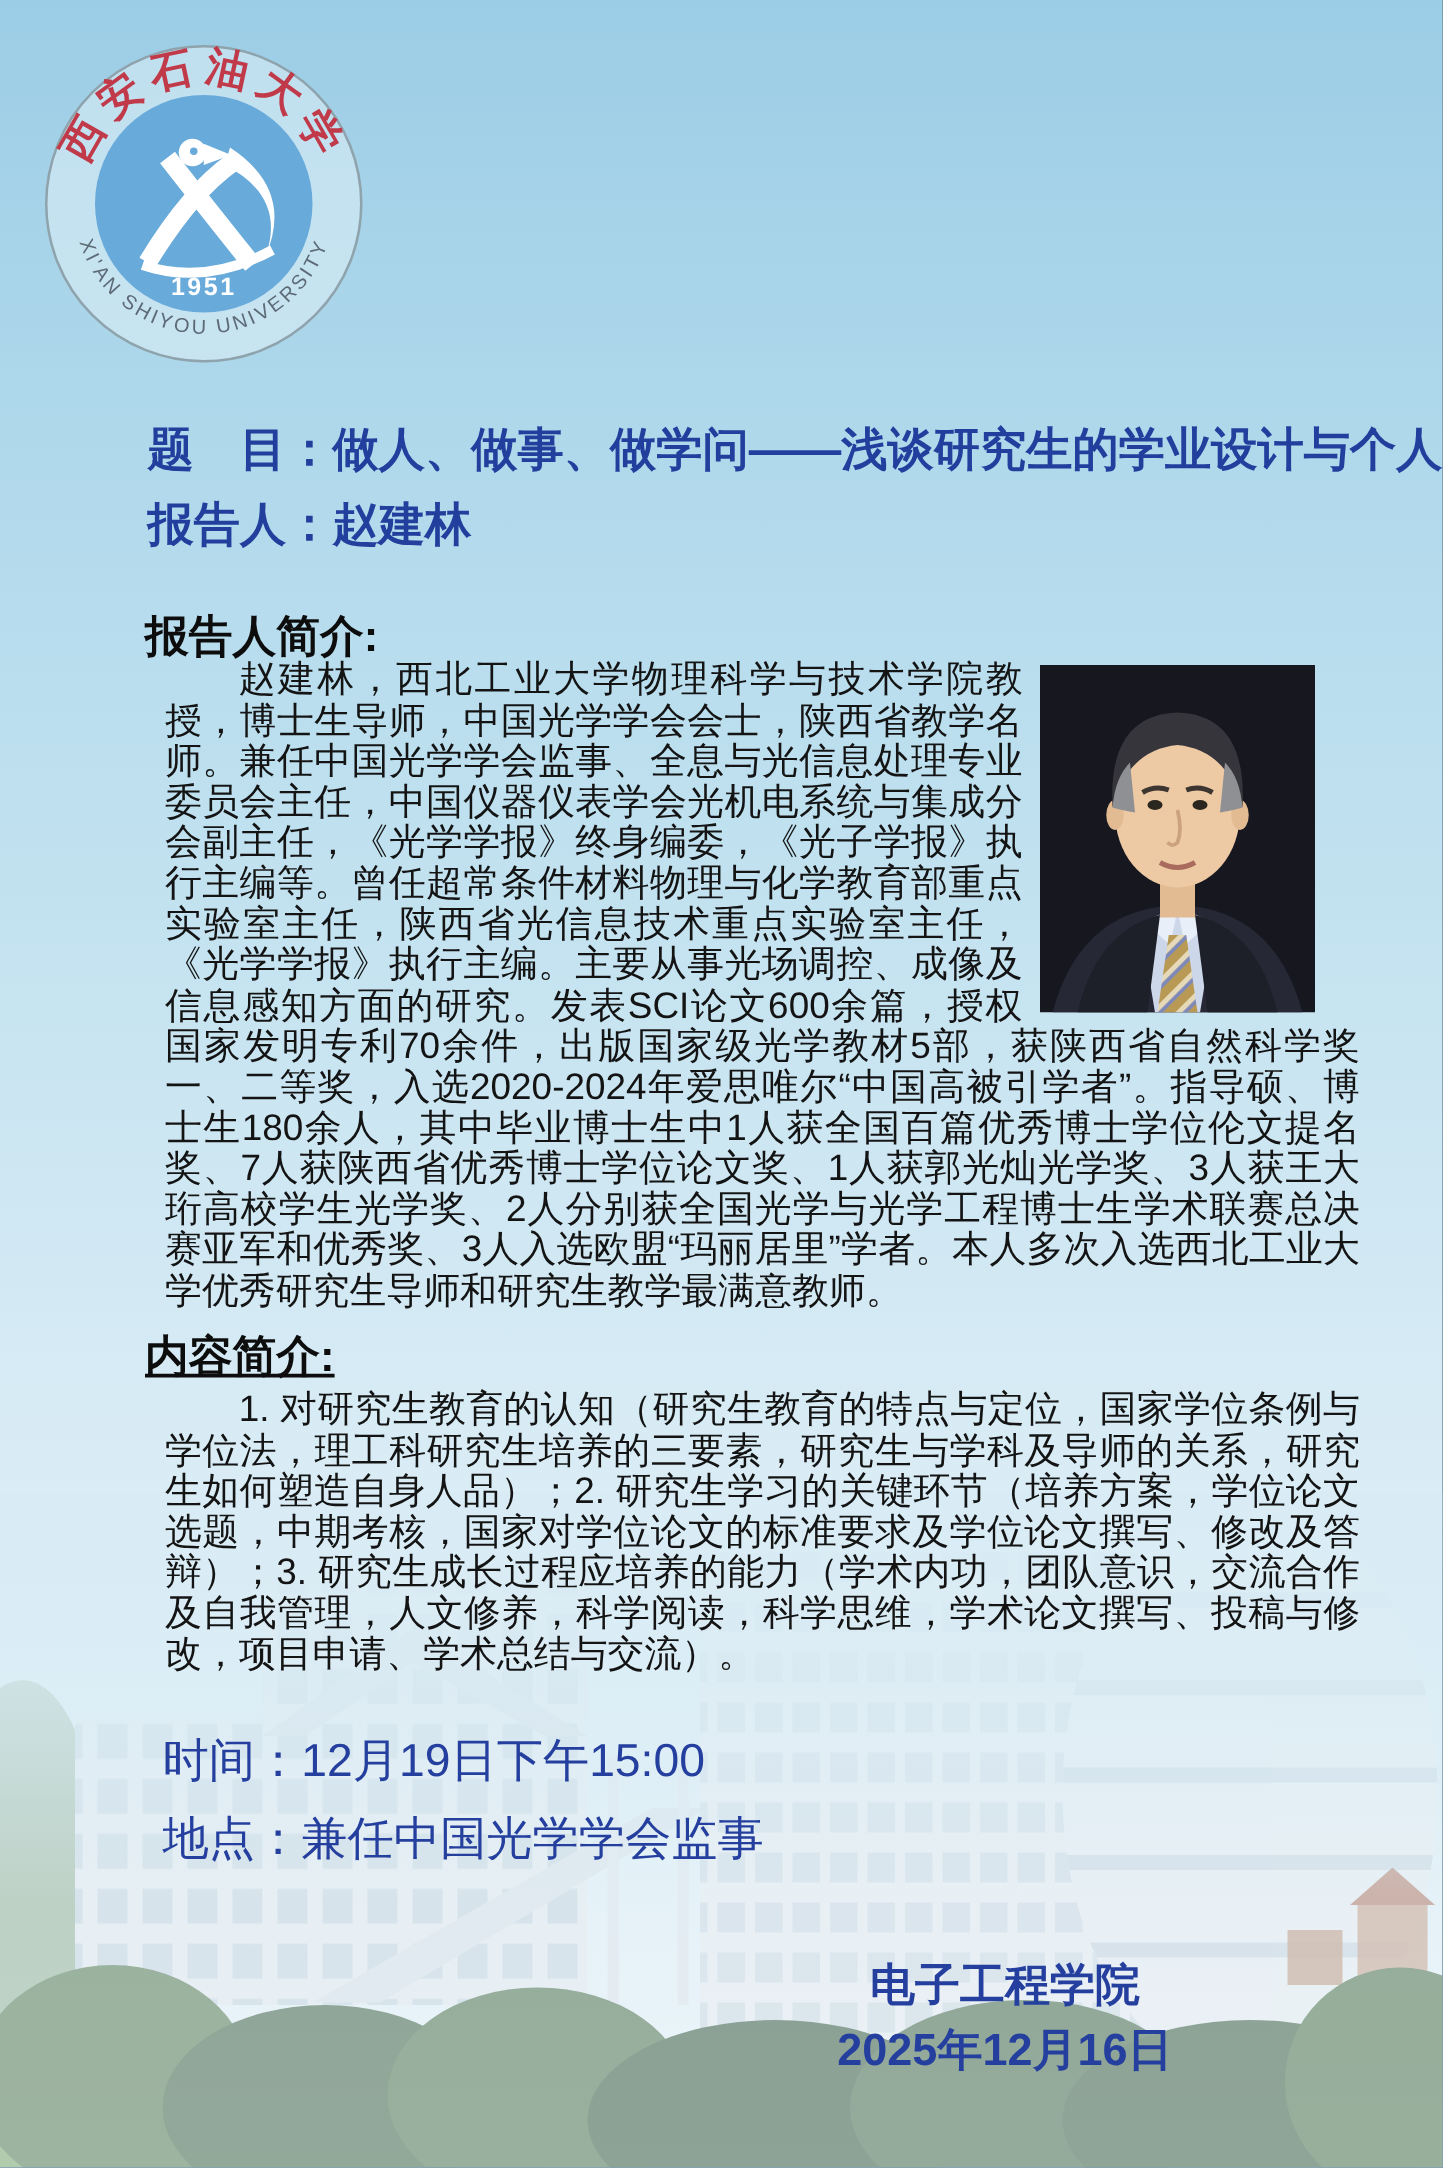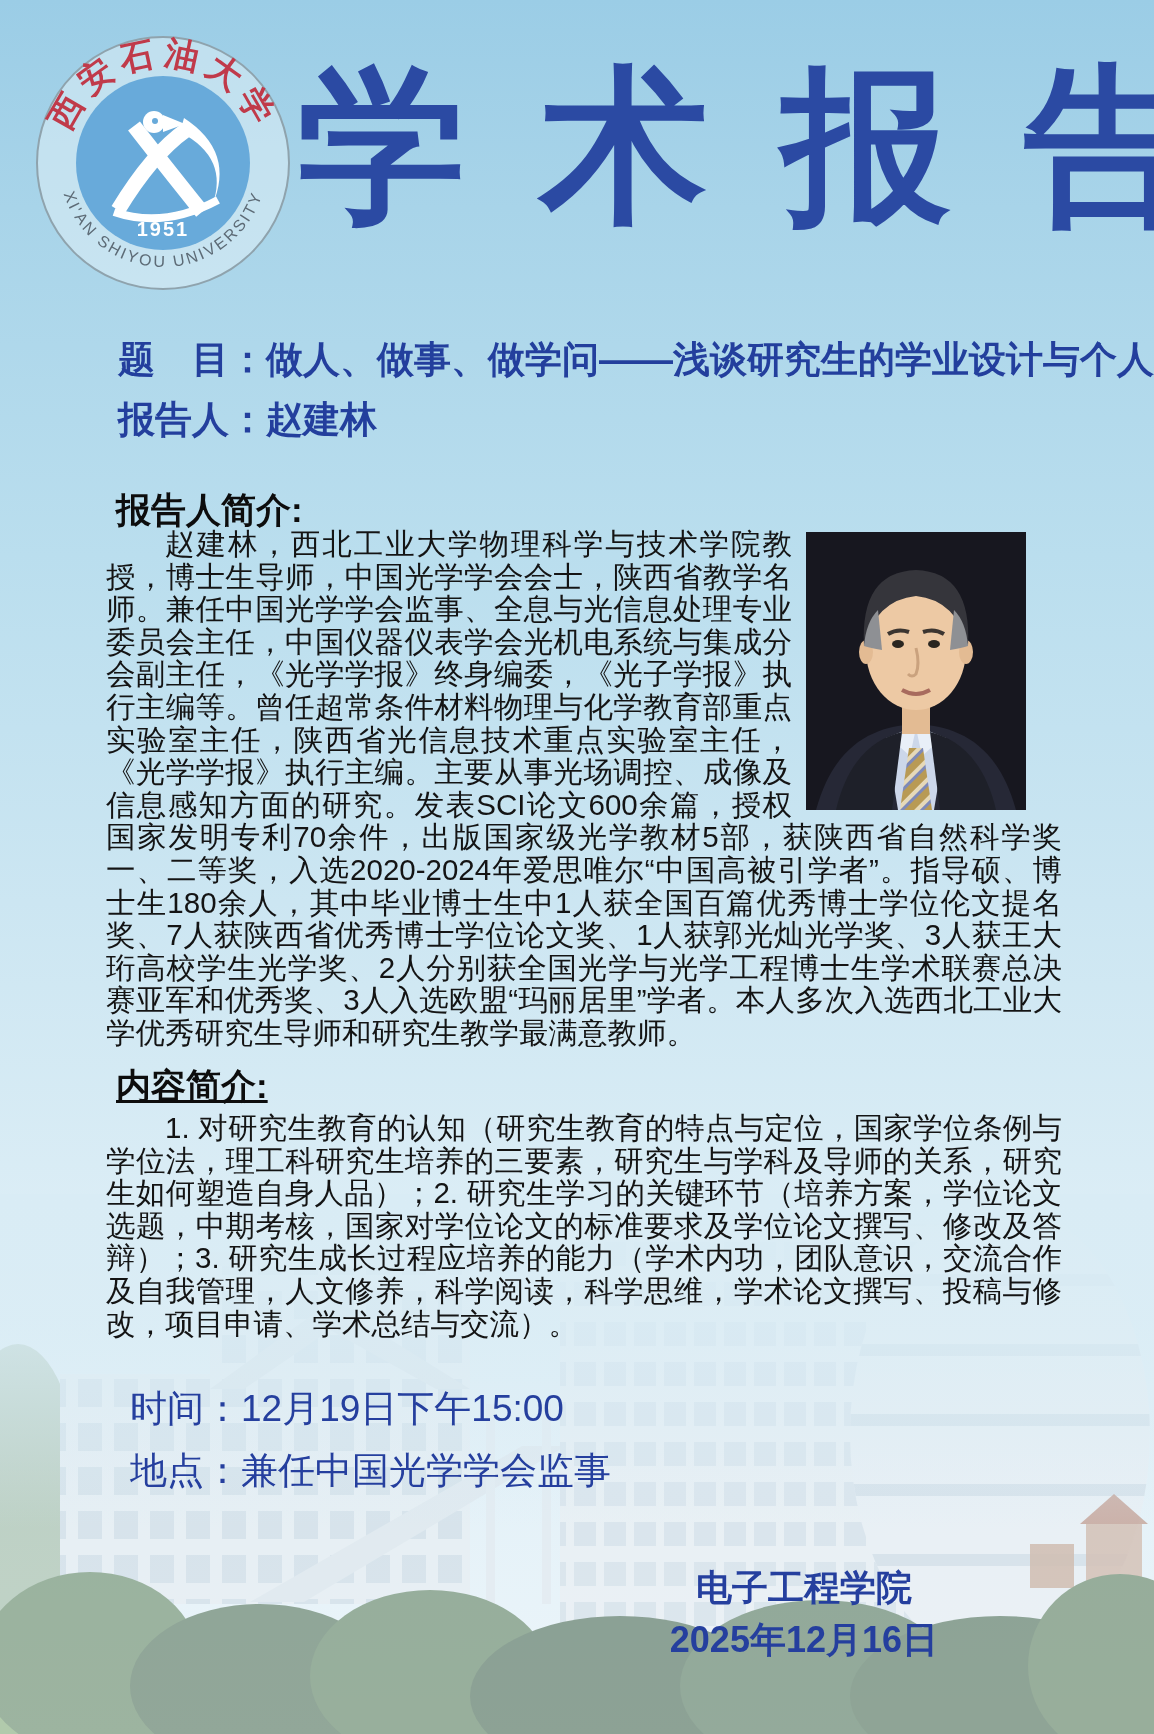--- a/index.html
+++ b/index.html
@@ -34,21 +34,21 @@
   .meta{position:absolute;left:118px;top:330px;z-index:2;
     color:#233f9d;font-weight:bold;font-size:37px;}
   .meta-line{height:60px;line-height:60px;white-space:nowrap;}
   
   .sec-heading{position:absolute;left:116px;z-index:2;margin:0;
     color:#0d0d0d;font-weight:bold;font-size:35px;line-height:40px;}
   .bio-heading{top:478px;margin-top:12px;}
   .content-heading{top:1066px;text-decoration:underline;}
   
   .body-par{
-    position:absolute;left:106px;width:956px;z-index:2;
+    position:absolute;left:132px;width:956px;z-index:2;
     font-size:29.5px;line-height:32.6px;color:#141414;
     text-align:justify;text-indent:2em;
   }
   .bio-par{top:528px;}
   .content-par{top:1112px;}
   .photo-float{float:right;width:220px;height:278px;margin:4px 36px 10px 14px;}
   .photo-float svg{display:block;width:220px;height:278px;}
   
   .event{position:absolute;left:130px;top:1378px;z-index:2;
     color:#253f9e;font-weight:normal;font-size:37px;}
@@ -140,21 +140,20 @@
       <text font-size="20" font-weight="bold" fill="#ffffff" text-anchor="middle" x="129" y="202" letter-spacing="2">1951</text>
       <text font-size="34" font-weight="bold" fill="#c03a4a" letter-spacing="7" font-family="Liberation Serif, DejaVu Serif, serif">
         <textPath href="#arcTop" startOffset="50%" text-anchor="middle">西安石油大学</textPath>
       </text>
       <text font-size="16" fill="#5d6b76" letter-spacing="2.5">
         <textPath href="#arcBot" startOffset="50%" text-anchor="middle">XI'AN  SHIYOU  UNIVERSITY</textPath>
       </text>
     </svg>
   </div>
 
-  <h1 class="title">学 术 报 告</h1>
 
   <div class="meta">
     <div class="meta-line">
       <span>题　目：</span><span>做人、做事、做学问——浅谈研究生的学业设计与个人成长问题</span>
     </div>
     <div class="meta-line">
       <span>报告人：</span><span>赵建林</span>
     </div>
   </div>
 

